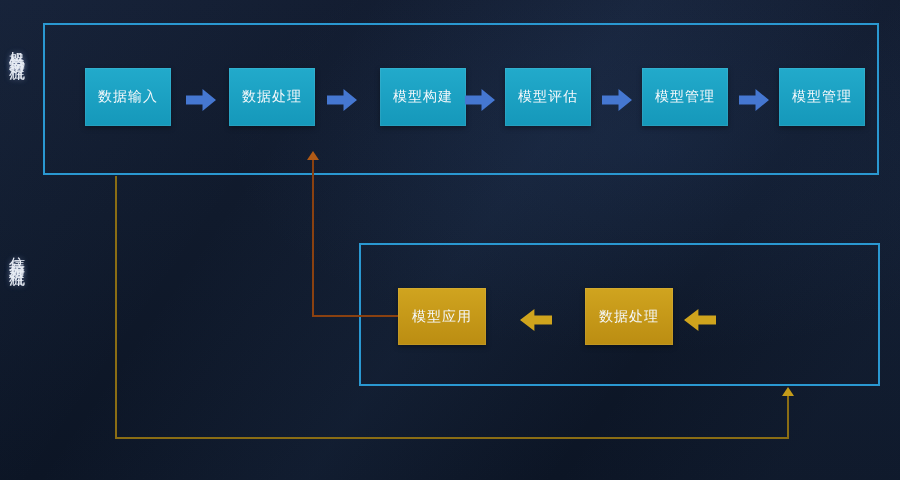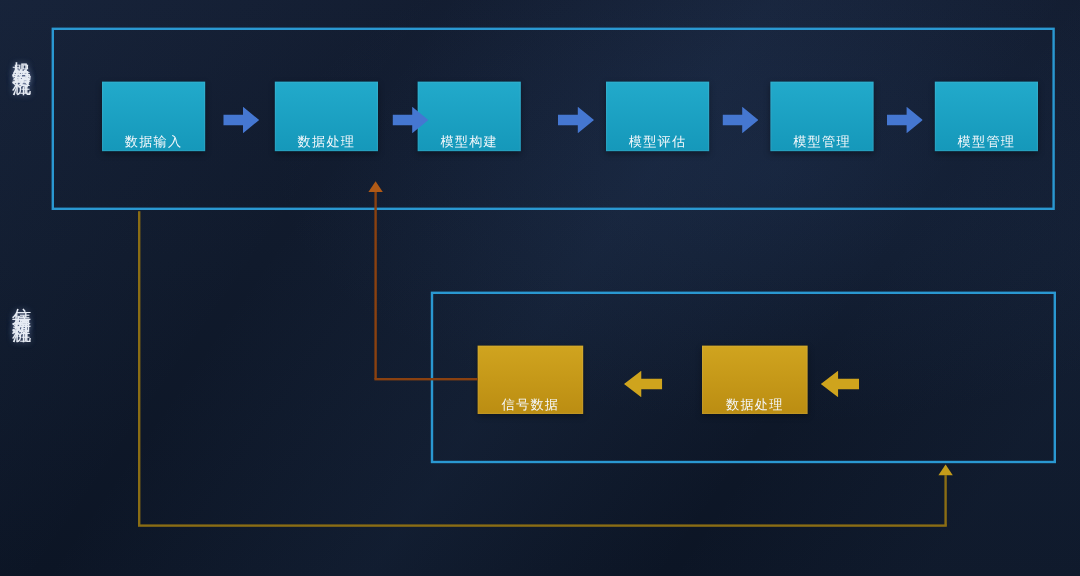--- a/index.html
+++ b/index.html
@@ -12,22 +12,22 @@
       linear-gradient(180deg,#131d31 0%, #101a2c 45%, #0c1525 100%);
   }
   .vlabel{
     position:absolute;
     writing-mode:vertical-rl;text-orientation:upright;
     color:#e7ecf4;font-size:16px;letter-spacing:3px;
     text-shadow:0 0 6px rgba(180,200,255,0.35);
   }
   .frame{position:absolute;border:2px solid #2a98d1;}
   .node{
-    position:absolute;display:flex;align-items:flex-end;justify-content:center;
-    color:#f4f8fb;font-size:11px;letter-spacing:1px;
+    position:absolute;display:flex;align-items:center;justify-content:center;
+    color:#f4f8fb;font-size:14px;letter-spacing:1px;
     box-shadow:0 2px 5px rgba(0,0,0,0.35), inset 0 0 0 1px rgba(255,255,255,0.07);
   }
   .node.cyan{background:linear-gradient(180deg,#22aacb 0%, #1598ba 100%);}
   .node.gold{background:linear-gradient(180deg,#d0a41f 0%, #bb8d12 100%);}
   .barrow{position:absolute;}
   .barrow.right{
     width:30px;height:22px;background:#4577d1;
     clip-path:polygon(0% 30%, 55% 30%, 55% 0%, 100% 50%, 55% 100%, 55% 70%, 0% 70%);
   }
   .barrow.left{
@@ -51,21 +51,21 @@
   <div class="vlabel" style="left:6px;top:244px">信号分析流程</div>
 
   <div class="frame" style="left:43px;top:23px;width:832px;height:148px"></div>
 
   <div class="node cyan" style="left:85px;top:68px;width:86px;height:58px">
     <span>数据输入</span>
   </div>
   <div class="node cyan" style="left:229px;top:68px;width:86px;height:58px">
     <span>数据处理</span>
   </div>
-  <div class="node cyan" style="left:348px;top:68px;width:86px;height:58px">
+  <div class="node cyan" style="left:380px;top:68px;width:86px;height:58px">
     <span>模型构建</span>
   </div>
   <div class="node cyan" style="left:505px;top:68px;width:86px;height:58px">
     <span>模型评估</span>
   </div>
   <div class="node cyan" style="left:642px;top:68px;width:86px;height:58px">
     <span>模型管理</span>
   </div>
   <div class="node cyan" style="left:779px;top:68px;width:86px;height:58px">
     <span>模型管理</span>
@@ -73,21 +73,21 @@
 
   <div class="barrow right" style="left:186px;top:89px"></div>
   <div class="barrow right" style="left:327px;top:89px"></div>
   <div class="barrow right" style="left:465px;top:89px"></div>
   <div class="barrow right" style="left:602px;top:89px"></div>
   <div class="barrow right" style="left:739px;top:89px"></div>
 
   <div class="frame" style="left:359px;top:243px;width:517px;height:139px"></div>
 
   <div class="node gold" style="left:398px;top:288px;width:88px;height:57px">
-    <span>信号数据</span>
+    <span>模型应用</span>
   </div>
   <div class="node gold" style="left:585px;top:288px;width:88px;height:57px">
     <span>数据处理</span>
   </div>
 
   <div class="barrow left" style="left:520px;top:309px"></div>
   <div class="barrow left" style="left:684px;top:309px"></div>
 
   <div class="ahead-up rust" style="left:307px;top:151px"></div>
   <div class="cline rust" style="left:312px;top:160px;width:2px;height:156px"></div>

